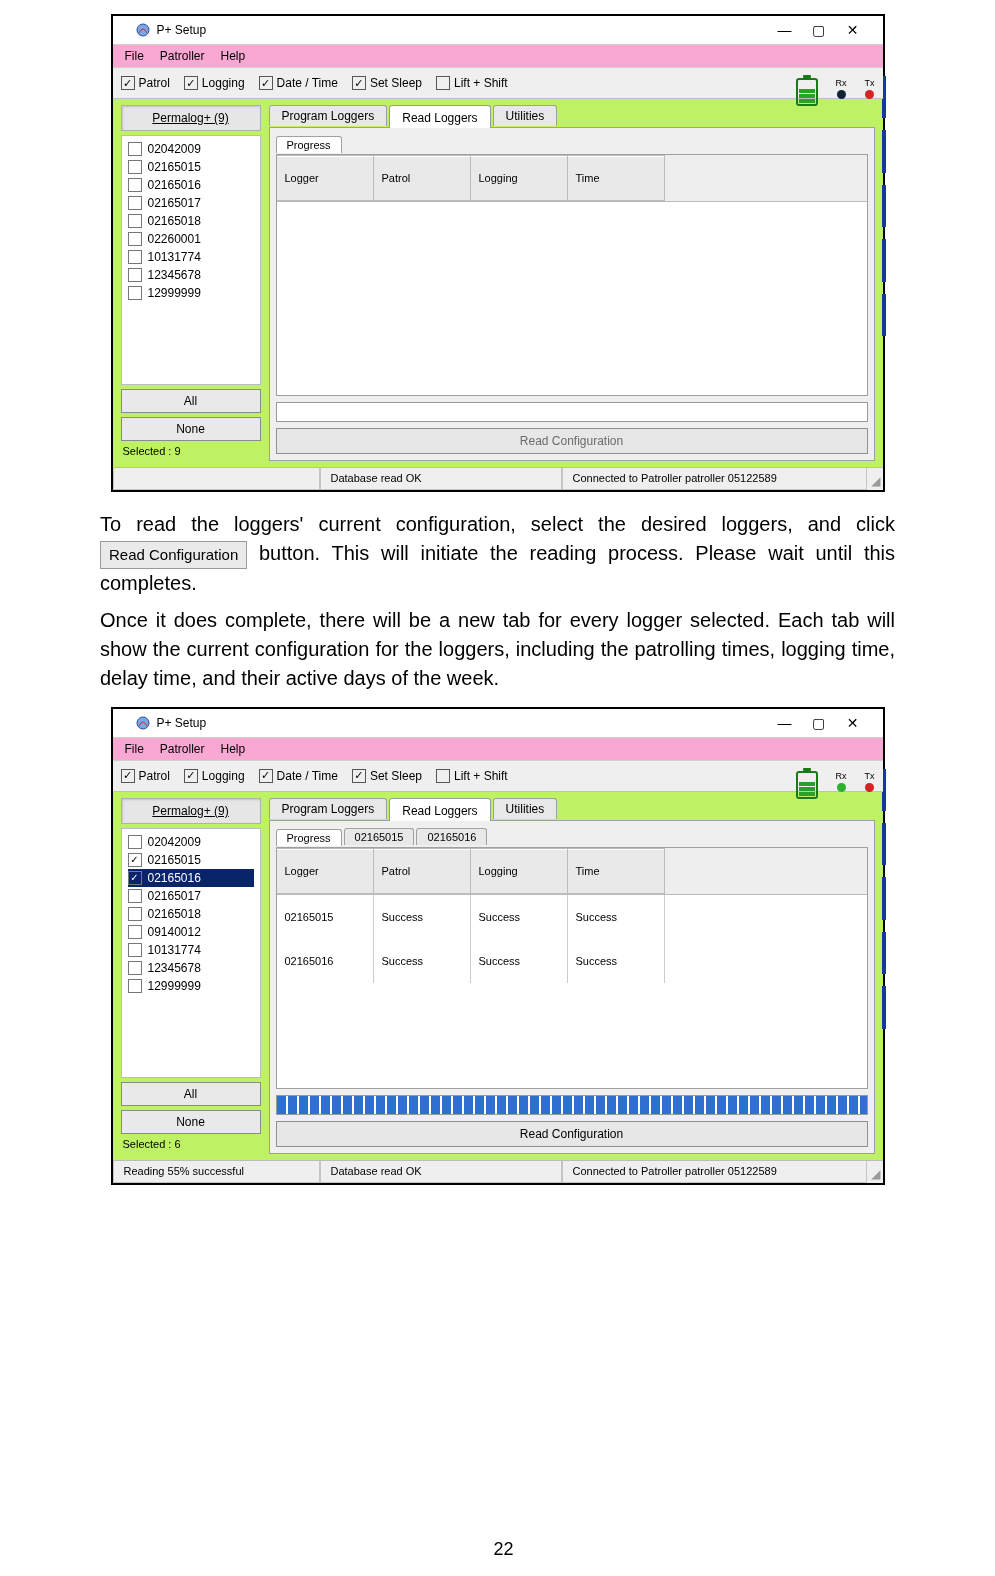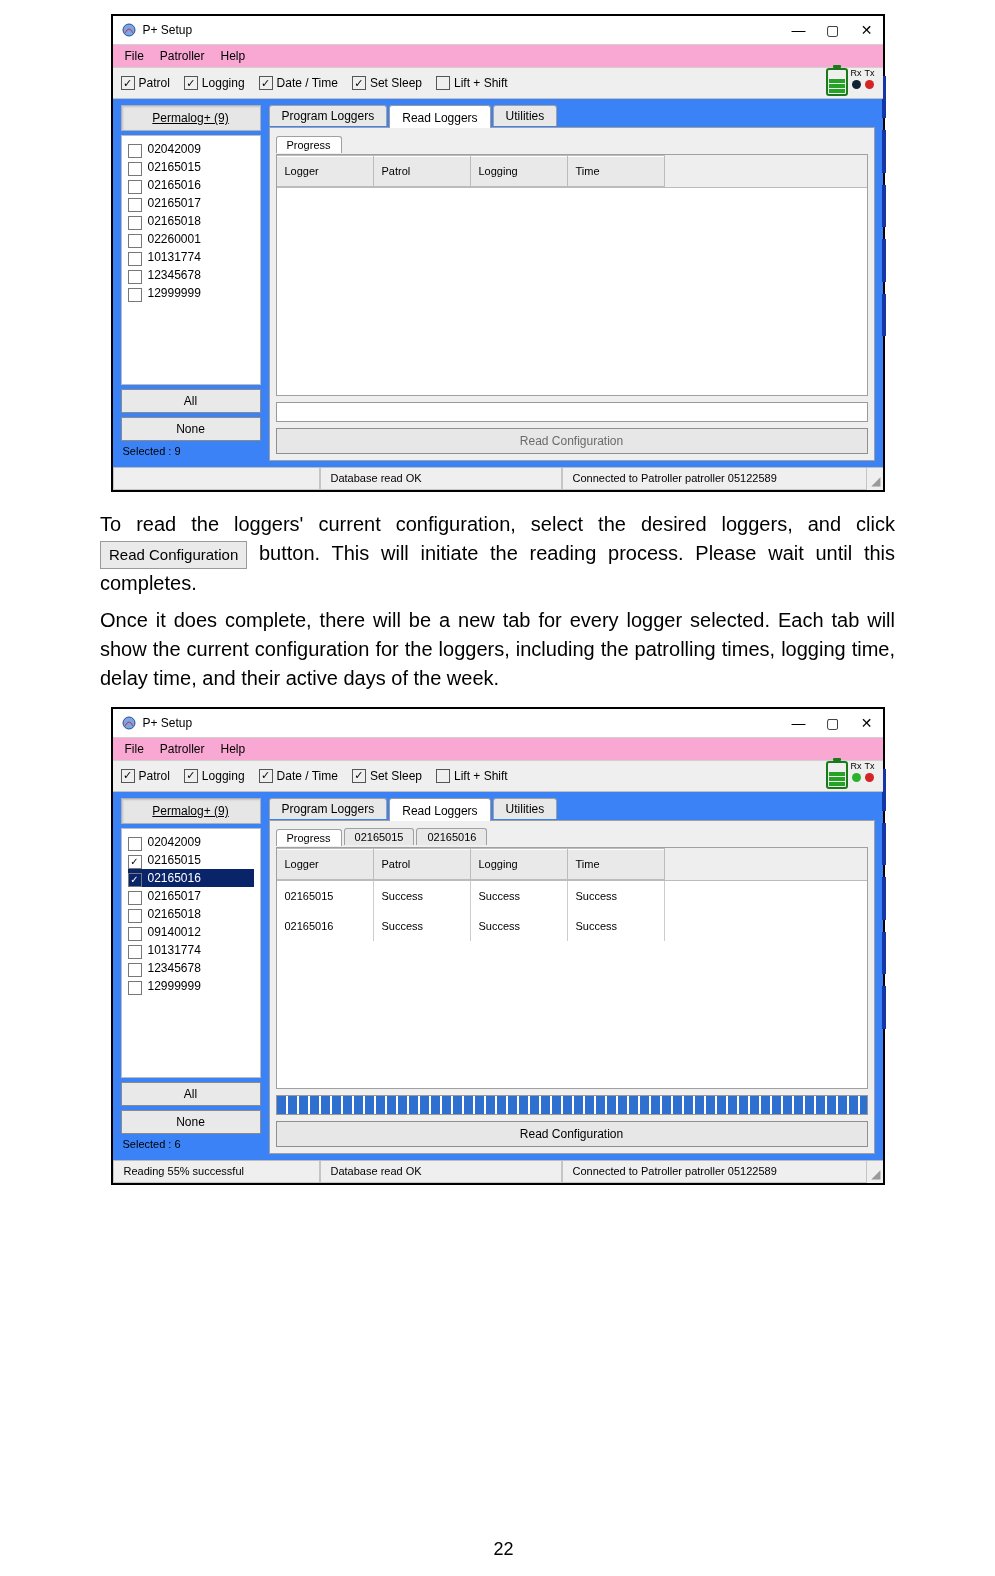--- a/index.html
+++ b/index.html
@@ -1,62 +1,62 @@
 <!DOCTYPE html>
 <html><head>
 <meta charset="utf-8">
 <style>
   html,body{margin:0;padding:0;font-family:Verdana,Arial,sans-serif;background:#fff;color:#000}
   .page{width:995px;margin:0 auto;height:1576px;position:relative;box-sizing:border-box;padding:0 100px;font-size:20px}
   .page-num{position:absolute;bottom:30px;left:12px;right:0;text-align:center;font-size:18px}
   
   .app{width:770px;margin:14px auto 18px auto;border:2px solid #000;background:#f1f1f1;font-family:"Tahoma",sans-serif;font-size:12px;color:#000;position:relative}
-  .titlebar{display:flex;align-items:center;height:28px;padding:0 8px;border-bottom:1px solid #d0d0d0;background:#fff}
+  .titlebar{display:flex;align-items:center;height:28px;padding:0 22px;border-bottom:1px solid #d0d0d0;background:#fff}
   .titlebar .ico{width:16px;height:16px;margin-right:6px;display:flex;align-items:center;justify-content:center}
   .titlebar .ico svg{display:block}
   .titlebar .ttl{flex:1;font-size:12px}
   .winbtns{display:flex;gap:18px;align-items:center}
   .winbtn{width:16px;height:16px;display:flex;align-items:center;justify-content:center;font-size:14px;font-weight:400;cursor:pointer}
   .menubar{height:22px;display:flex;align-items:center;padding:0 4px;background:#f9a8d4;border-bottom:1px solid #d0d0d0;font-size:12px}
   .menubar span{padding:2px 8px;display:inline-block}
   .toolbar{height:30px;display:flex;align-items:center;padding:0 8px;border-bottom:1px solid #c0c0c0;background:#efefef;position:relative}
   .chk{display:flex;align-items:center;margin-right:14px;font-size:12px}
   .chk .box{width:12px;height:12px;border:1px solid #555;margin-right:4px;display:inline-flex;align-items:center;justify-content:center;font-size:11px;line-height:11px}
   .chk .box.on::after{content:"✓";font-size:11px;color:#000}
-  .battery-wrap{position:absolute;right:8px;top:0;display:flex;align-items:flex-start;gap:3px}
+  .battery-wrap{position:absolute;right:8px;top:10px;display:flex;align-items:flex-start;gap:18px}
   .battery{width:22px;height:28px;border:2px solid #1a7a1a;border-radius:3px;position:relative;display:flex;flex-direction:column;justify-content:flex-end;padding:1px;box-sizing:border-box}
   .battery::before{content:"";position:absolute;top:-5px;left:50%;transform:translateX(-50%);width:8px;height:3px;background:#1a7a1a;border-radius:1px}
   .battery .bar{height:4px;background:#25a325;margin-top:1px}
   .rxcol,.txcol{display:flex;flex-direction:column;align-items:center;font-size:9px;line-height:10px}
   .rxcol{color:#000}
   .dot{width:9px;height:9px;border-radius:50%;margin-top:2px}
   .dot.dark{background:#123}
   .dot.grn{background:#2bb22b}
   .dot.red{background:#d42424}
-  .body{display:flex;padding:6px 8px;background:#3b82f6}
+  .body{display:flex;padding:6px 8px;background:#bef264}
   .left{width:140px;margin-right:8px;display:flex;flex-direction:column}
   .perma{height:24px;border:1px solid #b0b0b0;background:#e6e6e6;display:flex;align-items:center;justify-content:center;font-size:12px;text-decoration:underline;box-shadow:inset 1px 1px 2px rgba(0,0,0,.15)}
   .loglist{flex:1;border:1px solid #bcbcbc;background:#fff;margin-top:4px;min-height:240px;padding:4px 6px;font-size:12px;line-height:18px}
-  .loglist .row{display:flex;align-items:flex-end;gap:6px;white-space:nowrap}
+  .loglist .row{display:flex;align-items:center;gap:6px;white-space:nowrap}
   .loglist .cb{width:12px;height:12px;border:1px solid #777;display:inline-flex;align-items:center;justify-content:center;font-size:10px}
   .loglist .cb.on::after{content:"✓"}
   .loglist .row.sel{background:#0a246a;color:#fff}
   .btn{height:22px;border:1px solid #8a8a8a;background:#e9e9e9;font-size:12px;margin-top:4px;display:flex;align-items:center;justify-content:center}
   .selected-lbl{font-size:11px;padding:4px 2px}
   .right{flex:1;display:flex;flex-direction:column}
   .tabs{display:flex;align-items:flex-start;height:22px}
   .tab{border:1px solid #a0a0a0;border-bottom:none;background:#e8e8e8;padding:3px 12px;font-size:12px;margin-right:2px;border-radius:3px 3px 0 0;position:relative}
   .tab.active{background:#fff;font-weight:400;z-index:2;padding-top:5px;margin-bottom:-1px;border-color:#9a9a9a}
   .tabpane{border:1px solid #a0a0a0;background:#efefef;flex:1;padding:6px;display:flex;flex-direction:column;min-height:260px}
   .innertabs{display:flex;height:20px;align-items:center}
   .innertab{border:1px solid #a0a0a0;border-bottom:none;background:#e8e8e8;padding:2px 10px;font-size:11px;margin-right:2px;border-radius:3px 3px 0 0}
   .innertab.active{background:#fff;margin-bottom:-1px}
   .grid{border:1px solid #a0a0a0;background:#fff;flex:1;min-height:200px;font-size:11px}
   .grid .hdrrow{display:flex;background:#eee;border-bottom:1px solid #bbb}
-  .grid .cell{padding:9px 8px;border-right:1px solid #ccc}
+  .grid .cell{padding:16px 8px;border-right:1px solid #ccc}
   .grid .cell.h{background:#e9e9e9;border:1px solid #bcbcbc;border-left:none;box-shadow:inset 0 1px 0 #fff}
   .grid .drow{display:flex}
   .c-log{width:80px}.c-pat{width:80px}.c-lgn{width:80px}.c-tim{width:80px}
   .prog-wrap{margin-top:6px}
   .progressbar{height:18px;border:1px solid #999;background:#fff;position:relative;overflow:hidden}
   .progressbar .fill{position:absolute;inset:0;background:repeating-linear-gradient(90deg,#2f6fd0 0 9px,#fff 9px 11px)}
   .progressbar.striped .fill{width:100%}
   .readcfg{height:24px;border:1px solid #8f8f8f;background:#e7e7e7;color:#6b6b6b;display:inline-flex;align-items:center;justify-content:center;padding:0 10px;margin-top:6px;font-size:12px}
   .readcfg.enabled{color:#000}
   .status{display:flex;height:22px;border-top:1px solid #bcbcbc;background:#efefef;font-size:11px}

